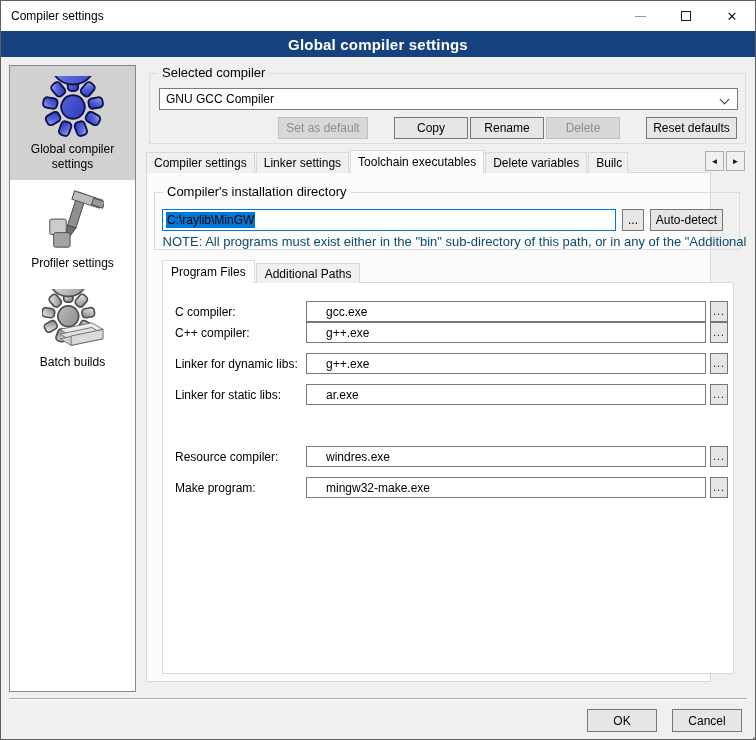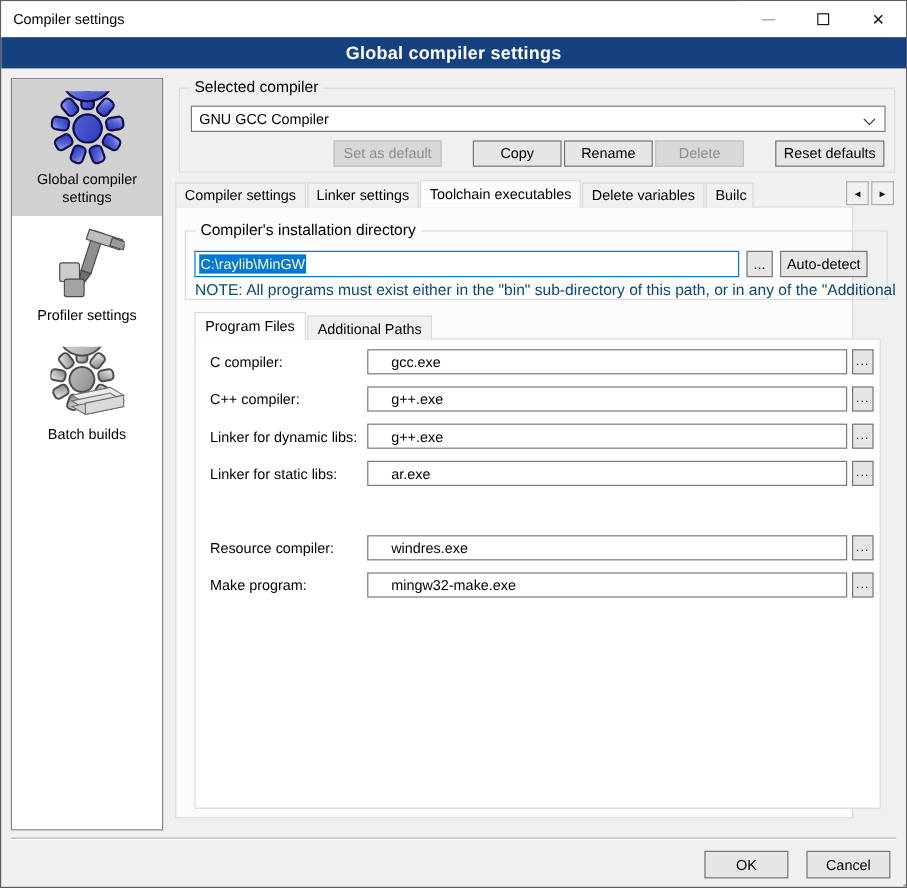--- a/index.html
+++ b/index.html
@@ -70,21 +70,21 @@
 
   
   .panel { position:absolute; left:145px; top:171px; width:565px; height:510px;
            background:#fcfcfc; border:1px solid #d9d9d9; z-index:2; }
 
   .gb-instdir { left:7px; top:19px; width:586px; height:58px; }
   .gb-instdir .group-label { background:#fcfcfc; }
   .path-input { position:absolute; left:7px; top:16px; width:454px; height:22px;
                 background:#fff; border:1px solid #0078d7; display:flex; align-items:center;
                 padding-left:3px; overflow:hidden; white-space:nowrap; }
-  .sel-text { background:#0078d7; color:#fef9c3; padding:1px 1px; }
+  .sel-text { background:#0078d7; color:#000000; padding:1px 1px; }
   .b-browse-main { position:absolute; left:467px; top:16px; width:22px; }
   .b-autodetect  { position:absolute; left:495px; top:16px; width:73px; }
   .note { position:absolute; left:7px; top:41px; width:585px; color:#0c4a6e; font-size:13px;
           white-space:nowrap; overflow:hidden;text-align:center; }
 
   
   .innertabs { position:absolute; left:15px; top:87px; height:23px; display:flex; align-items:flex-end; z-index:3; }
   .itab { height:20px; background:#f0f0f0; border:1px solid #d9d9d9; border-bottom:none;
           display:flex; align-items:center; padding:0 8px; margin-right:1px; white-space:nowrap; cursor:default; }
   .itab.active { height:23px; background:#ffffff; z-index:4; }
@@ -94,21 +94,21 @@
   .frow { position:absolute; left:0; width:100%; height:22px; }
   .frow-label { position:absolute; left:12px; top:4px; font-size:12px; white-space:nowrap; }
   .frow-input { position:absolute; left:143px; top:0; width:400px; height:21px;
                 background:#fff; border:1px solid #7a7a7a; font-family:"Liberation Sans",sans-serif;
                 font-size:12px; padding-left:19px; color:#000; }
   .frow-browse { position:absolute; left:547px; top:0; width:18px; height:21px; font-size:10px; letter-spacing:1px; }
   .frow-select { position:absolute; left:143px; top:0; width:418px; height:21px;
                  background:#f0f0f0; border:1px solid #7a7a7a; display:flex; align-items:center; padding-left:5px; }
   .frow-select .chev { position:absolute; right:10px; top:6px; }
 
-  .r0 { top:8px; } .r1 { top:39px; } .r2 { top:70px; } .r3 { top:101px; }
+  .r0 { top:18px; } .r1 { top:39px; } .r2 { top:70px; } .r3 { top:101px; }
   .r4 { top:132px; } .r5 { top:163px; } .r6 { top:194px; }
 
   
   .divider { position:absolute; left:8px; top:697px; width:738px; height:2px;
              border-top:1px solid #ababab; border-bottom:1px solid #ffffff; }
   .b-ok { position:absolute; left:586px; top:708px; width:70px; height:23px; }
   .b-cancel { position:absolute; left:671px; top:708px; width:70px; height:23px; }
   .grip { position:absolute; right:4px; bottom:4px; width:2px; height:2px; background:transparent;
           box-shadow: 8px 8px 0 #9b9b9b, 4px 8px 0 #9b9b9b, 0 8px 0 #9b9b9b,
                       8px 4px 0 #9b9b9b, 8px 0 0 #9b9b9b, 4px 4px 0 #9b9b9b; }

